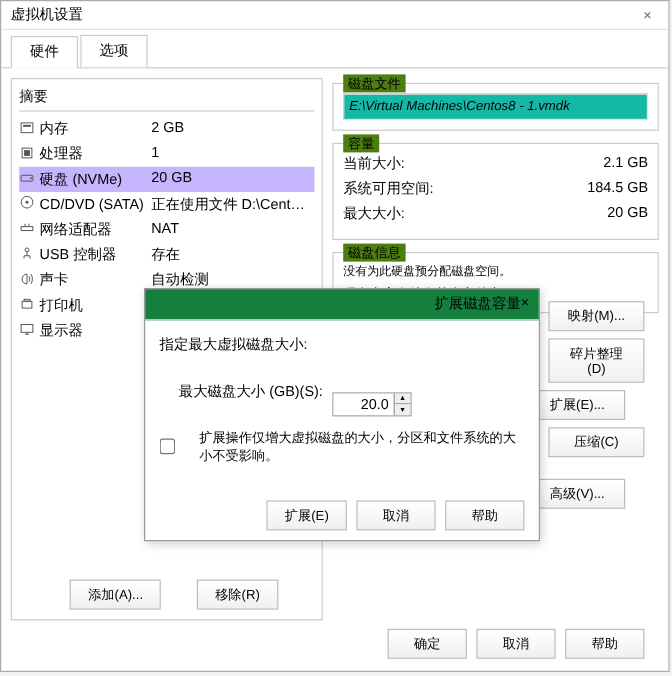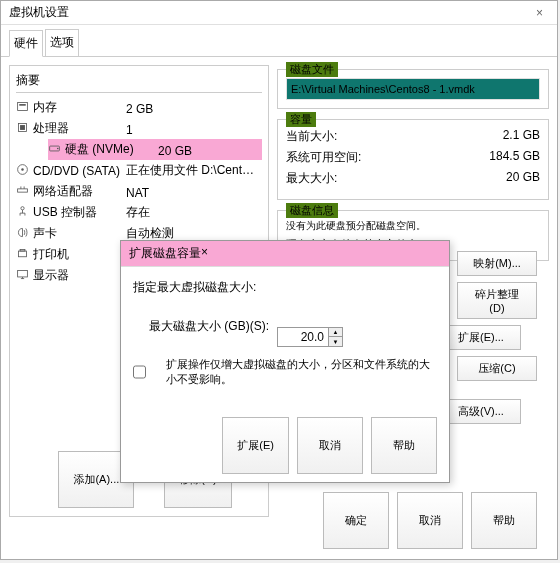--- a/index.html
+++ b/index.html
@@ -1,45 +1,45 @@
 <!DOCTYPE html>
 <html><head>
 <meta charset="utf-8">
 <style>
 * { box-sizing: border-box; margin: 0; padding: 0; font-family: "Microsoft YaHei", "PingFang SC", sans-serif; font-size: 12px; }
 body { background: #f0f0f0; width: 560px; height: 563px; position: relative; }
 .window { background: #fff; border: 1px solid #aaa; width: 558px; height: 560px; position: relative; }
 .titlebar { display: flex; justify-content: space-between; align-items: center; padding: 4px 8px; border-bottom: 1px solid #e0e0e0; height: 24px; gap: 10px; }
 .close-x { color: #666; cursor: pointer; padding: 0 6px; }
 .tabs { display: flex; border-bottom: 1px solid #ccc; padding: 4px 8px 0; }
-.tab { padding: 4px 4px; border: 1px solid #ccc; border-bottom: none; margin-right: 2px; background: #fff; cursor: pointer; }
+.tab { padding: 4px 15px; border: 1px solid #ccc; border-bottom: none; margin-right: 2px; background: #fff; cursor: pointer; }
 .tab.active { border-bottom: 1px solid #fff; position: relative; top: 1px; }
 .content { display: flex; padding: 8px; height: 468px; }
 .left { width: 260px; border: 1px solid #ccc; padding: 6px; margin-right: 8px; position: relative; }
 .dev-header { display: flex; border-bottom: 1px solid #ccc; padding-bottom: 3px; margin-bottom: 4px; }
 .dev-header > div:first-child { width: 110px; }
-.dev-row { display: flex; padding: 2px 0; align-items: flex-end; }
+.dev-row { display: flex; padding: 2px 0; align-items: flex-start; }
 .dev-row .dn { width: 110px; display: flex; align-items: center; gap: 4px; }
 .dev-row .ds { flex: 1; white-space: nowrap; overflow: hidden; text-overflow: ellipsis; }
-.dev-row.sel { background: #f9a8d4; margin-left: 32px; }
+.dev-row.sel { background: #c4b5fd; }
 .ico { width: 13px; height: 13px; display: inline-block; }
 .right { flex: 1; display: flex; flex-direction: column; gap: 6px; }
 .group { border: 1px solid #ccc; padding: 8px; position: relative; margin-top: 4px; }
 .group-title { position: absolute; top: -8px; left: 8px; background: #4d7c0f; padding: 0 4px; font-size: 11px; }
-.path-box { border: 1px solid #e0e0e0; padding: 4px; background: #0f766e; font-size: 11px; }
+.path-box { border: 1px solid #e0e0e0; padding: 4px; background: #14b8a6; font-size: 11px; font-style: italic; }
 .kv { display: flex; margin-bottom: 4px; font-size: 11px; gap: 48px; }
 .kv .k { flex: 1; }
 .rbtn { border: 1px solid #bbb; background: linear-gradient(#fff,#f0f0f0); padding: 4px 10px; cursor: pointer; font-size: 11px; width: 80px; text-align: center; }
 .rbtncol { display: flex; flex-direction: column; gap: 6px; align-items: center; position: absolute; right: 20px; top: 250px; }
 .bottom-btns { position: absolute; bottom: 8px; width: 100%; display: flex; gap: 30px; justify-content: center; }
-.btn { border: 1px solid #bbb; background: linear-gradient(#fff,#f0f0f0); padding: 20px 14px; cursor: pointer; font-size: 11px; min-width: 66px; text-align: center; }
+.btn { border: 1px solid #bbb; background: linear-gradient(#fff,#f0f0f0); padding: 4px 14px; cursor: pointer; font-size: 11px; min-width: 66px; text-align: center; }
 .footer { position: absolute; bottom: 10px; right: 20px; display: flex; gap: 8px; }
 .modal-backdrop { position: absolute; top: 0; left: 0; right: 0; bottom: 0; }
 .modal { position: absolute; left: 120px; top: 240px; width: 330px; background: #fff; border: 1px solid #999; box-shadow: 2px 2px 8px rgba(0,0,0,0.2); }
-.modal .mtitle { display: flex; justify-content: flex-start; padding: 4px 8px; border-bottom: 1px solid #ddd; background: #f9a8d4; font-size: 11px; }
+.modal .mtitle { display: flex; justify-content: flex-end; padding: 4px 8px; border-bottom: 1px solid #ddd; background: #15803d; font-size: 11px; }
 .modal .mbody { padding: 12px; }
 .modal .mrow { margin-bottom: 10px; }
 .numf { display: inline-flex; border: 1px solid #999; margin-top: 21px; }
 .numf input { border: none; width: 50px; text-align: right; padding: 1px 4px; }
 .spin { display: flex; flex-direction: column; }
 .spin button { border: none; border-left: 1px solid #999; border-bottom: 1px solid #999; background: #eee; width: 14px; height: 9px; font-size: 6px; line-height: 6px; padding: 0; cursor: pointer; }
 .spin button:last-child { border-bottom: none; }
 .mfooter { display: flex; justify-content: flex-end; gap: 8px; padding: 8px 12px; }
 .chk { margin-right: 4px; }
 svg { display: block; }

